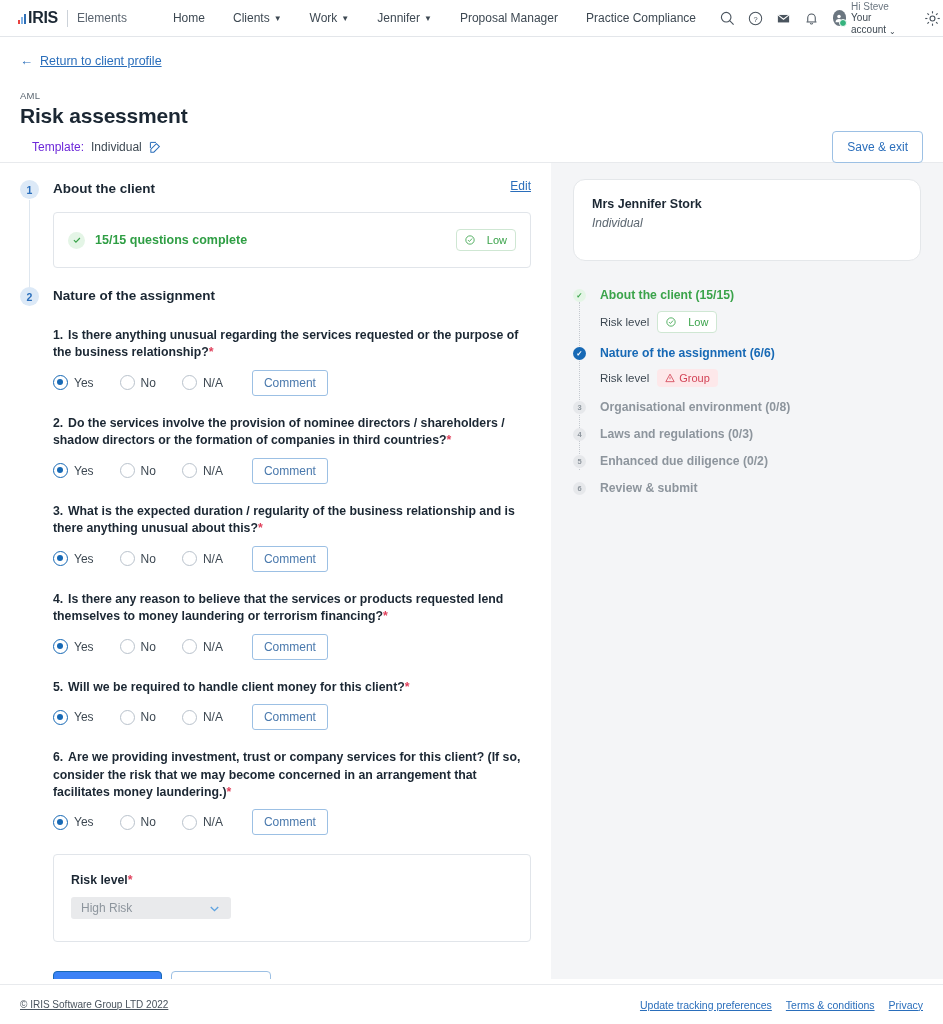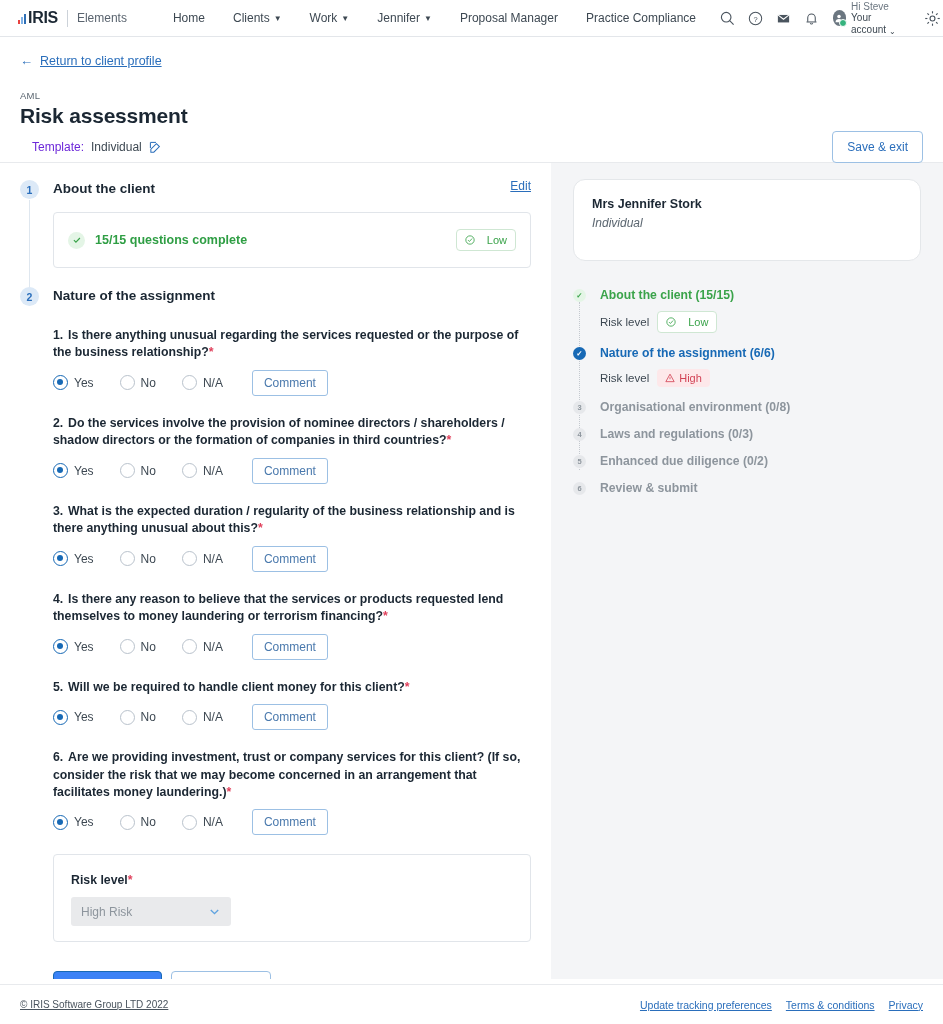--- a/index.html
+++ b/index.html
@@ -147,21 +147,21 @@
     margin-left: 3px; font-family: "Liberation Sans", sans-serif;
   }
 
   
   .risk-box {
     border: 1px solid #e1e5ea; border-radius: 4px; padding: 18px 17px;
     margin-top: 9px; height: 88px;
   }
   .risk-lbl { font-size: 12.3px; font-weight: 700; color: #1b2733; }
   .risk-select {
-    margin-top: 10px; width: 160px; height: 29px;
+    margin-top: 10px; width: 160px; height: 22px;
     background: #e9eaec; border: none; border-radius: 3px;
     display: flex; align-items: center; justify-content: space-between;
     padding: 0 10px; cursor: default;
   }
   .risk-select span { font-size: 12px; color: #8d959d; }
 
   .actions { margin-top: 29px; display: flex; gap: 9px; }
   .btn-primary {
     background: #3b82f6; border: 1px solid #1769b5; color: #fff;
     font-size: 11px; padding: 9px 17px; border-radius: 4px; cursor: pointer;
@@ -517,21 +517,21 @@
         <div class="prog-item">
           <div class="prog-dot current">✓</div>
           <div class="prog-title current">Nature of the assignment (6/6)</div>
           <div class="prog-risk">
             <span class="prog-risk-lbl">Risk level</span>
             <span class="badge-high">
               <svg width="10" height="10" viewBox="0 0 12 12">
                 <path d="M6 1.4L11 10.4H1z" stroke="#d24356" stroke-width="1" fill="none"></path>
                 <line x1="6" y1="5" x2="6" y2="7.5" stroke="#d24356" stroke-width="1"></line>
               </svg>
-              <span>High</span>
+              <span>Group</span>
             </span>
           </div>
         </div>
         <div class="prog-item">
           <div class="prog-dot todo">3</div>
           <div class="prog-title todo">Organisational environment (0/8)</div>
           <div class="gap"></div>
         </div>
         <div class="prog-item">
           <div class="prog-dot todo">4</div>

